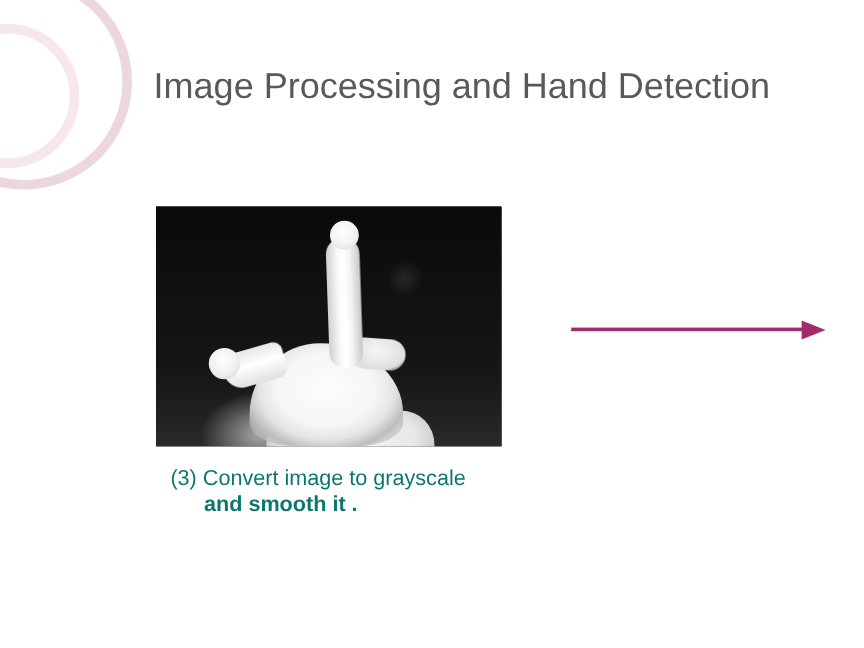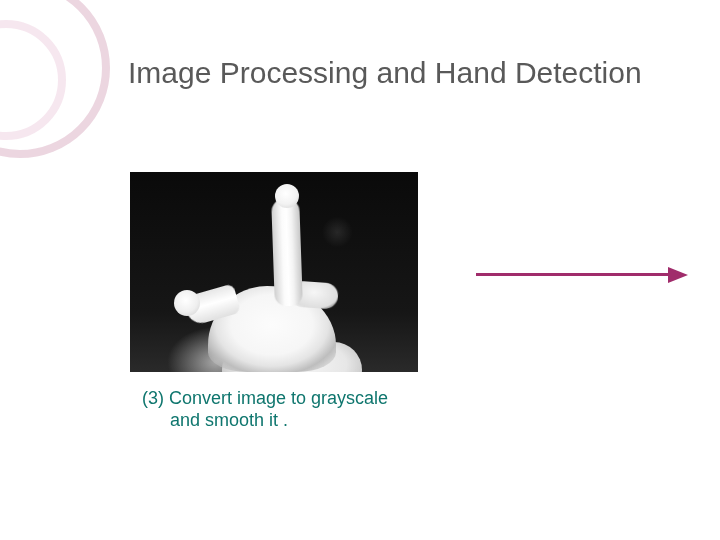--- a/index.html
+++ b/index.html
@@ -146,21 +146,21 @@
   }
   .caption {
     position: absolute;
     left: 142px;
     top: 388px;
     font-size: 18px;
     color: #0f766e;
     line-height: 1.2;
     width: 290px;
   }
-  .caption .indent { padding-left: 28px; display: block; }
+  .caption .indent { padding-left: 28px; display: block; font-weight: bold; }
   .arrow {
     position: absolute;
     left: 476px;
     top: 268px;
     width: 212px;
     height: 14px;
   }
   .arrow-line {
     position: absolute;
     left: 0;

